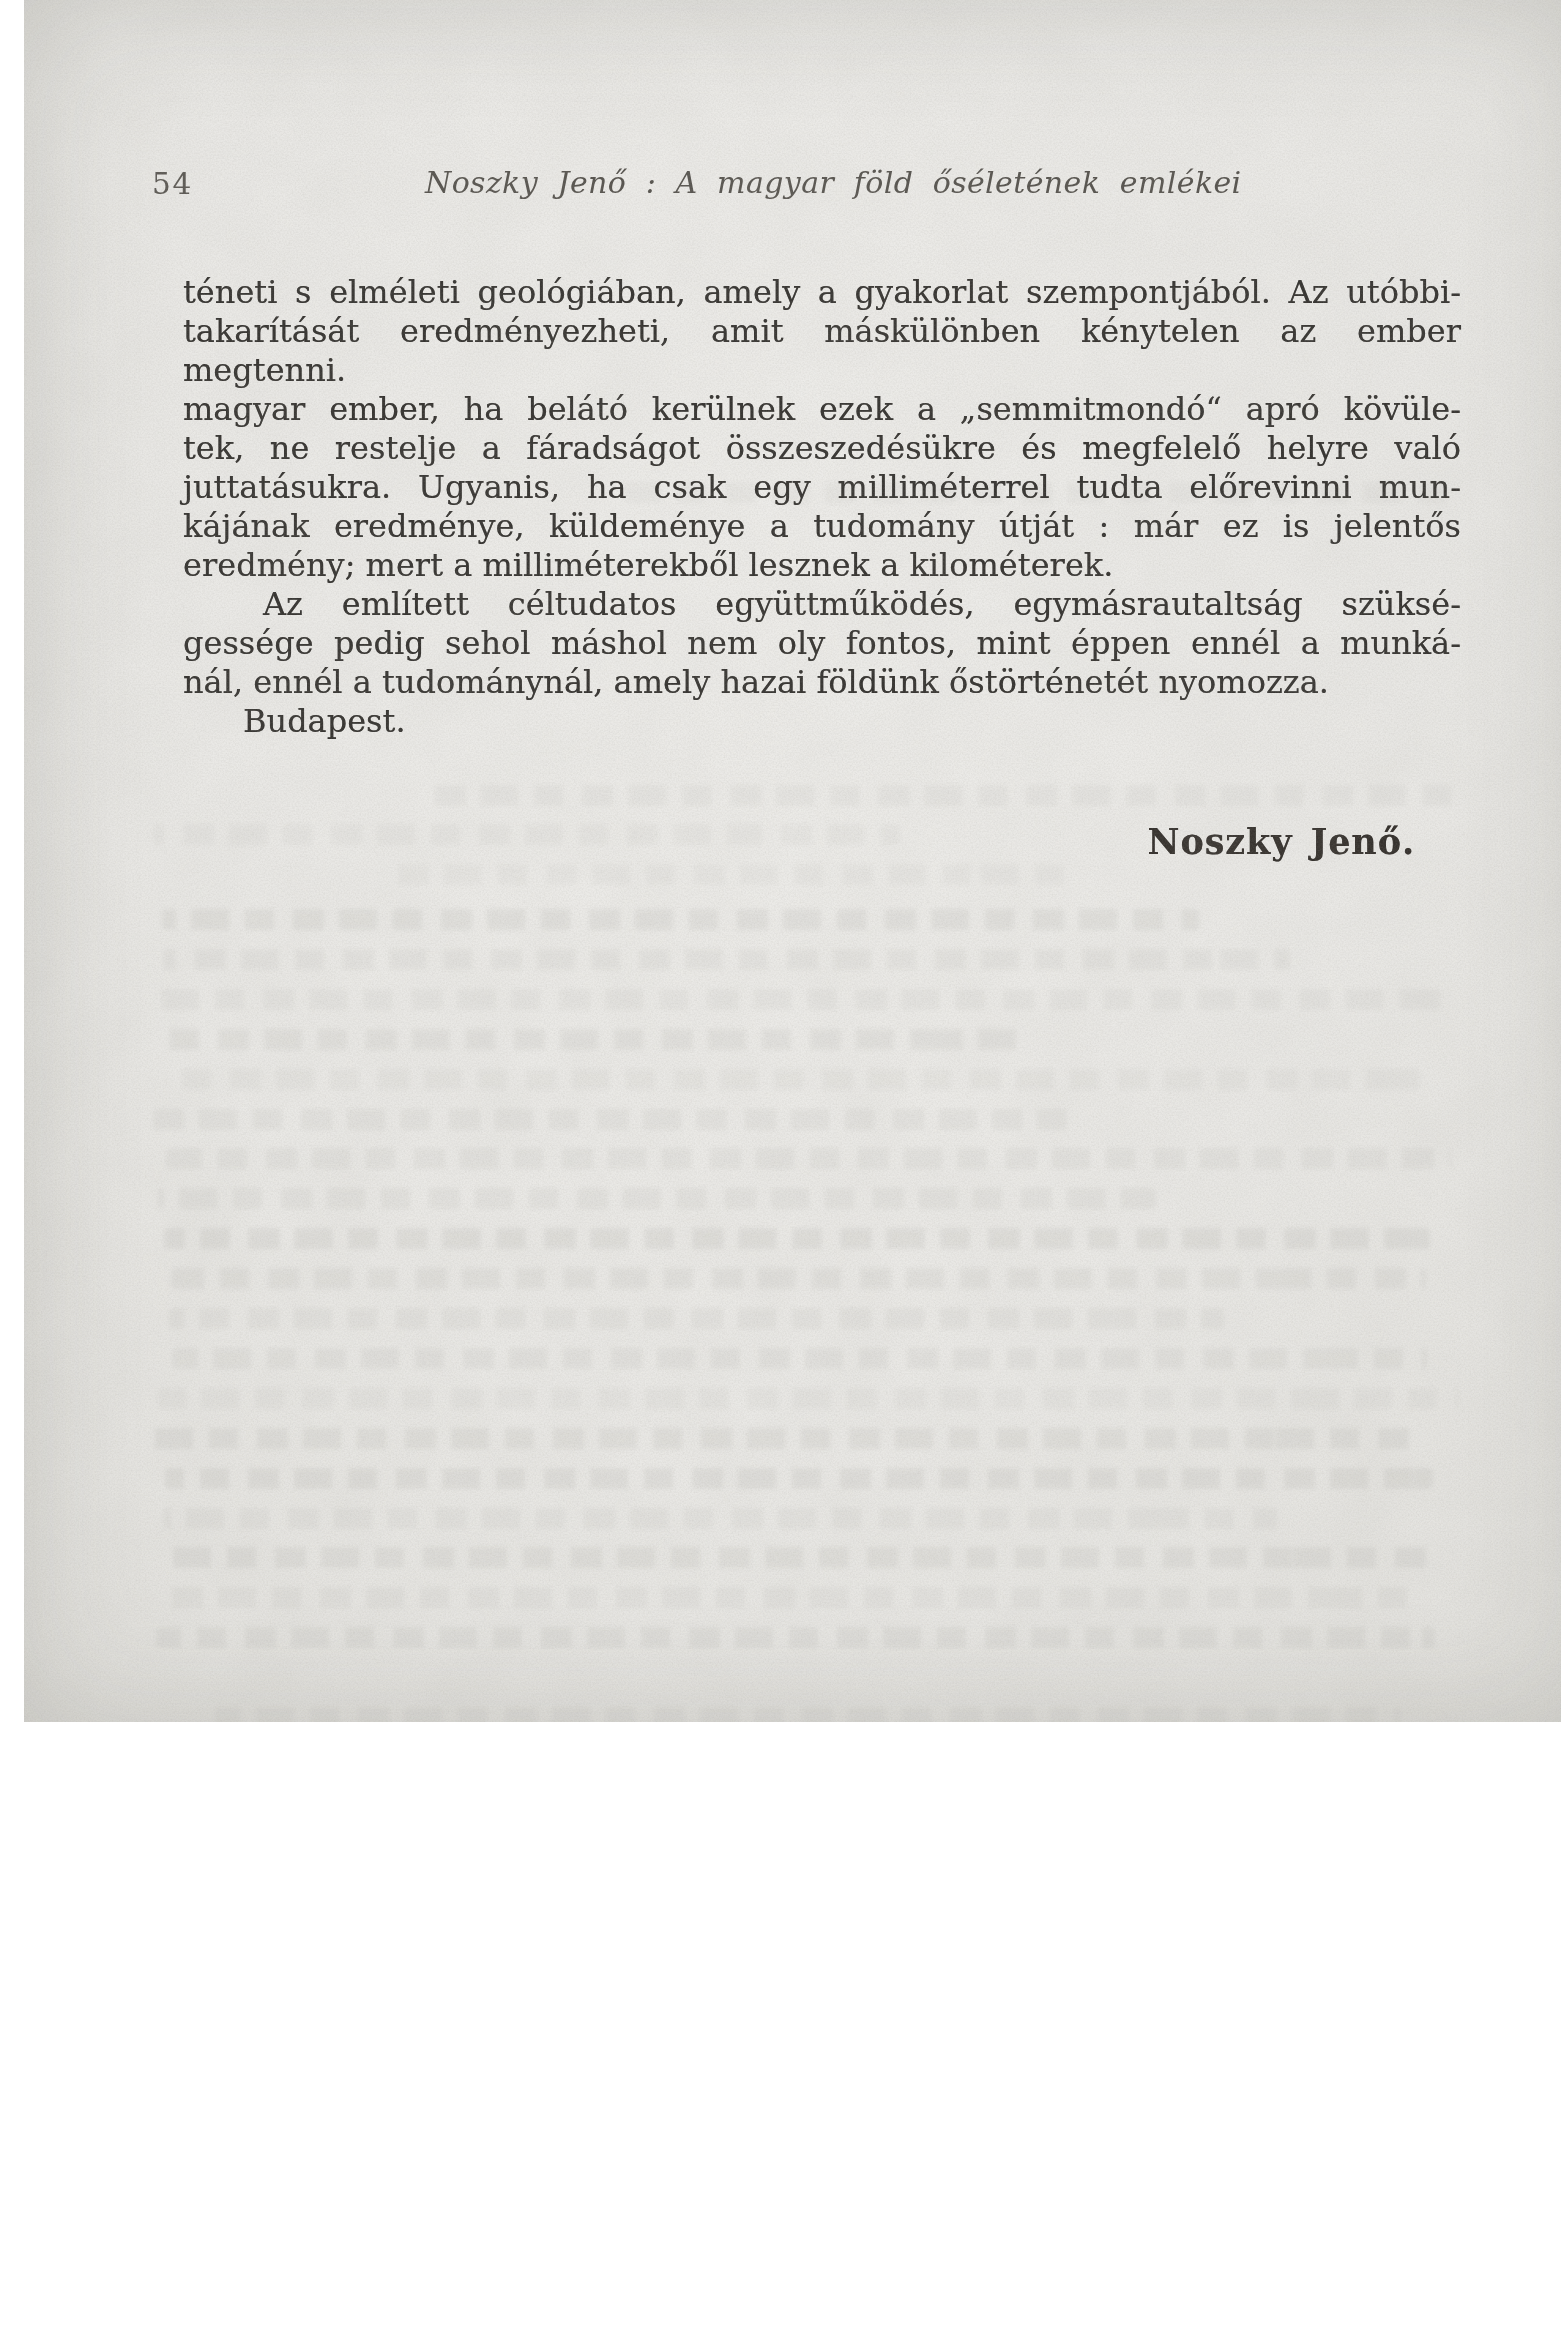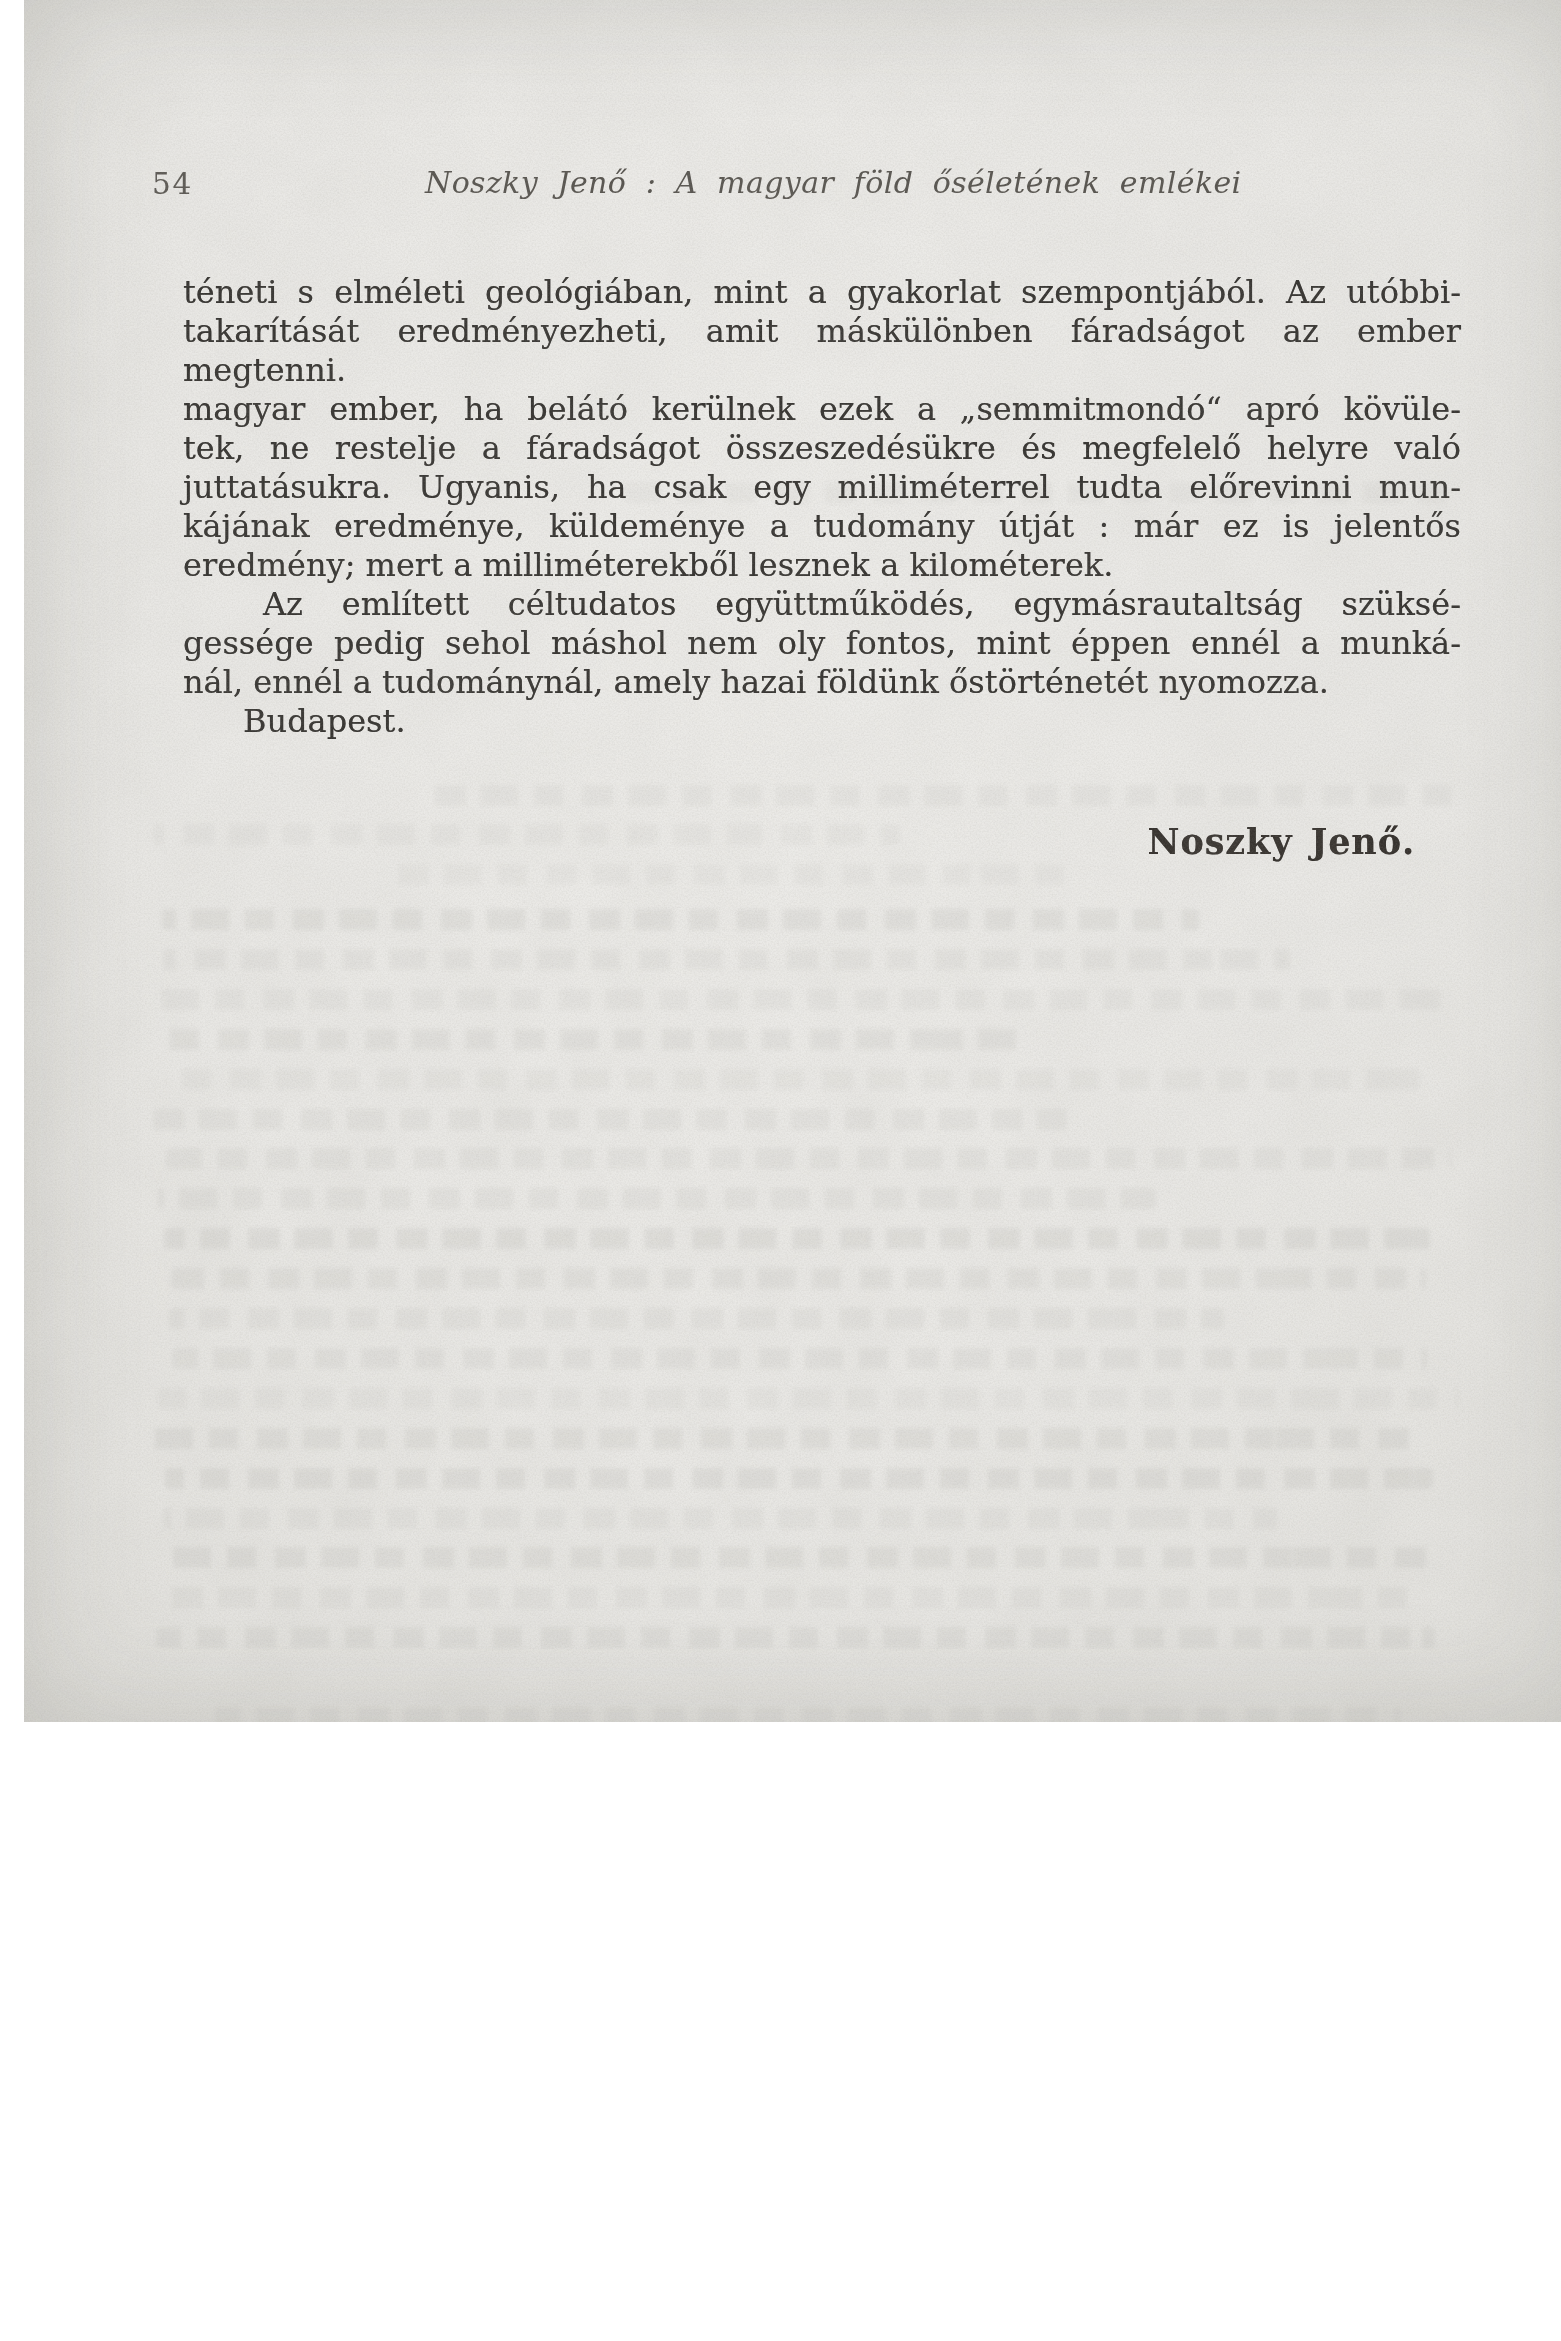--- a/index.html
+++ b/index.html
@@ -118,22 +118,22 @@
       <div class="ghost small" style="top: 2094px; left: 132px; width: 975px; opacity: 0.097; background-position: 141px 0px;"></div>
       <div class="ghost small" style="top: 2127px; left: 138px; width: 1167px; opacity: 0.063; background-position: 106px 0px;"></div>
     </div>
 
   <header class="running-head">
     <span class="page-num">54</span>
     <span class="running-title">Noszky Jenő : A magyar föld őséletének emlékei</span>
   </header>
 
   <main class="text-block" id="body-block">
-      <div class="line">téneti s elméleti geológiában, mint a gyakorlat szempontjából. Az utóbbi-</div>
-      <div class="line">takarítását eredményezheti, amit máskülönben fáradságot az ember</div>
+      <div class="line">téneti s elméleti geológiában, amely a gyakorlat szempontjából. Az utóbbi-</div>
+      <div class="line">takarítását eredményezheti, amit máskülönben kénytelen az ember</div>
       <div class="line no-just">megtenni.</div>
       <div class="line">magyar ember, ha belátó kerülnek ezek a „semmitmondó“ apró kövüle-</div>
       <div class="line">tek, ne restelje a fáradságot összeszedésükre és megfelelő helyre való</div>
       <div class="line">juttatásukra. Ugyanis, ha csak egy milliméterrel tudta előrevinni mun-</div>
       <div class="line">kájának eredménye, küldeménye a tudomány útját : már ez is jelentős</div>
       <div class="line no-just">eredmény; mert a milliméterekből lesznek a kilométerek.</div>
       <div class="line indent">Az említett céltudatos együttműködés, egymásrautaltság szüksé-</div>
       <div class="line">gessége pedig sehol máshol nem oly fontos, mint éppen ennél a munká-</div>
       <div class="line no-just">nál, ennél a tudománynál, amely hazai földünk őstörténetét nyomozza.</div>
       <div class="line indent-sm no-just">Budapest.</div>

